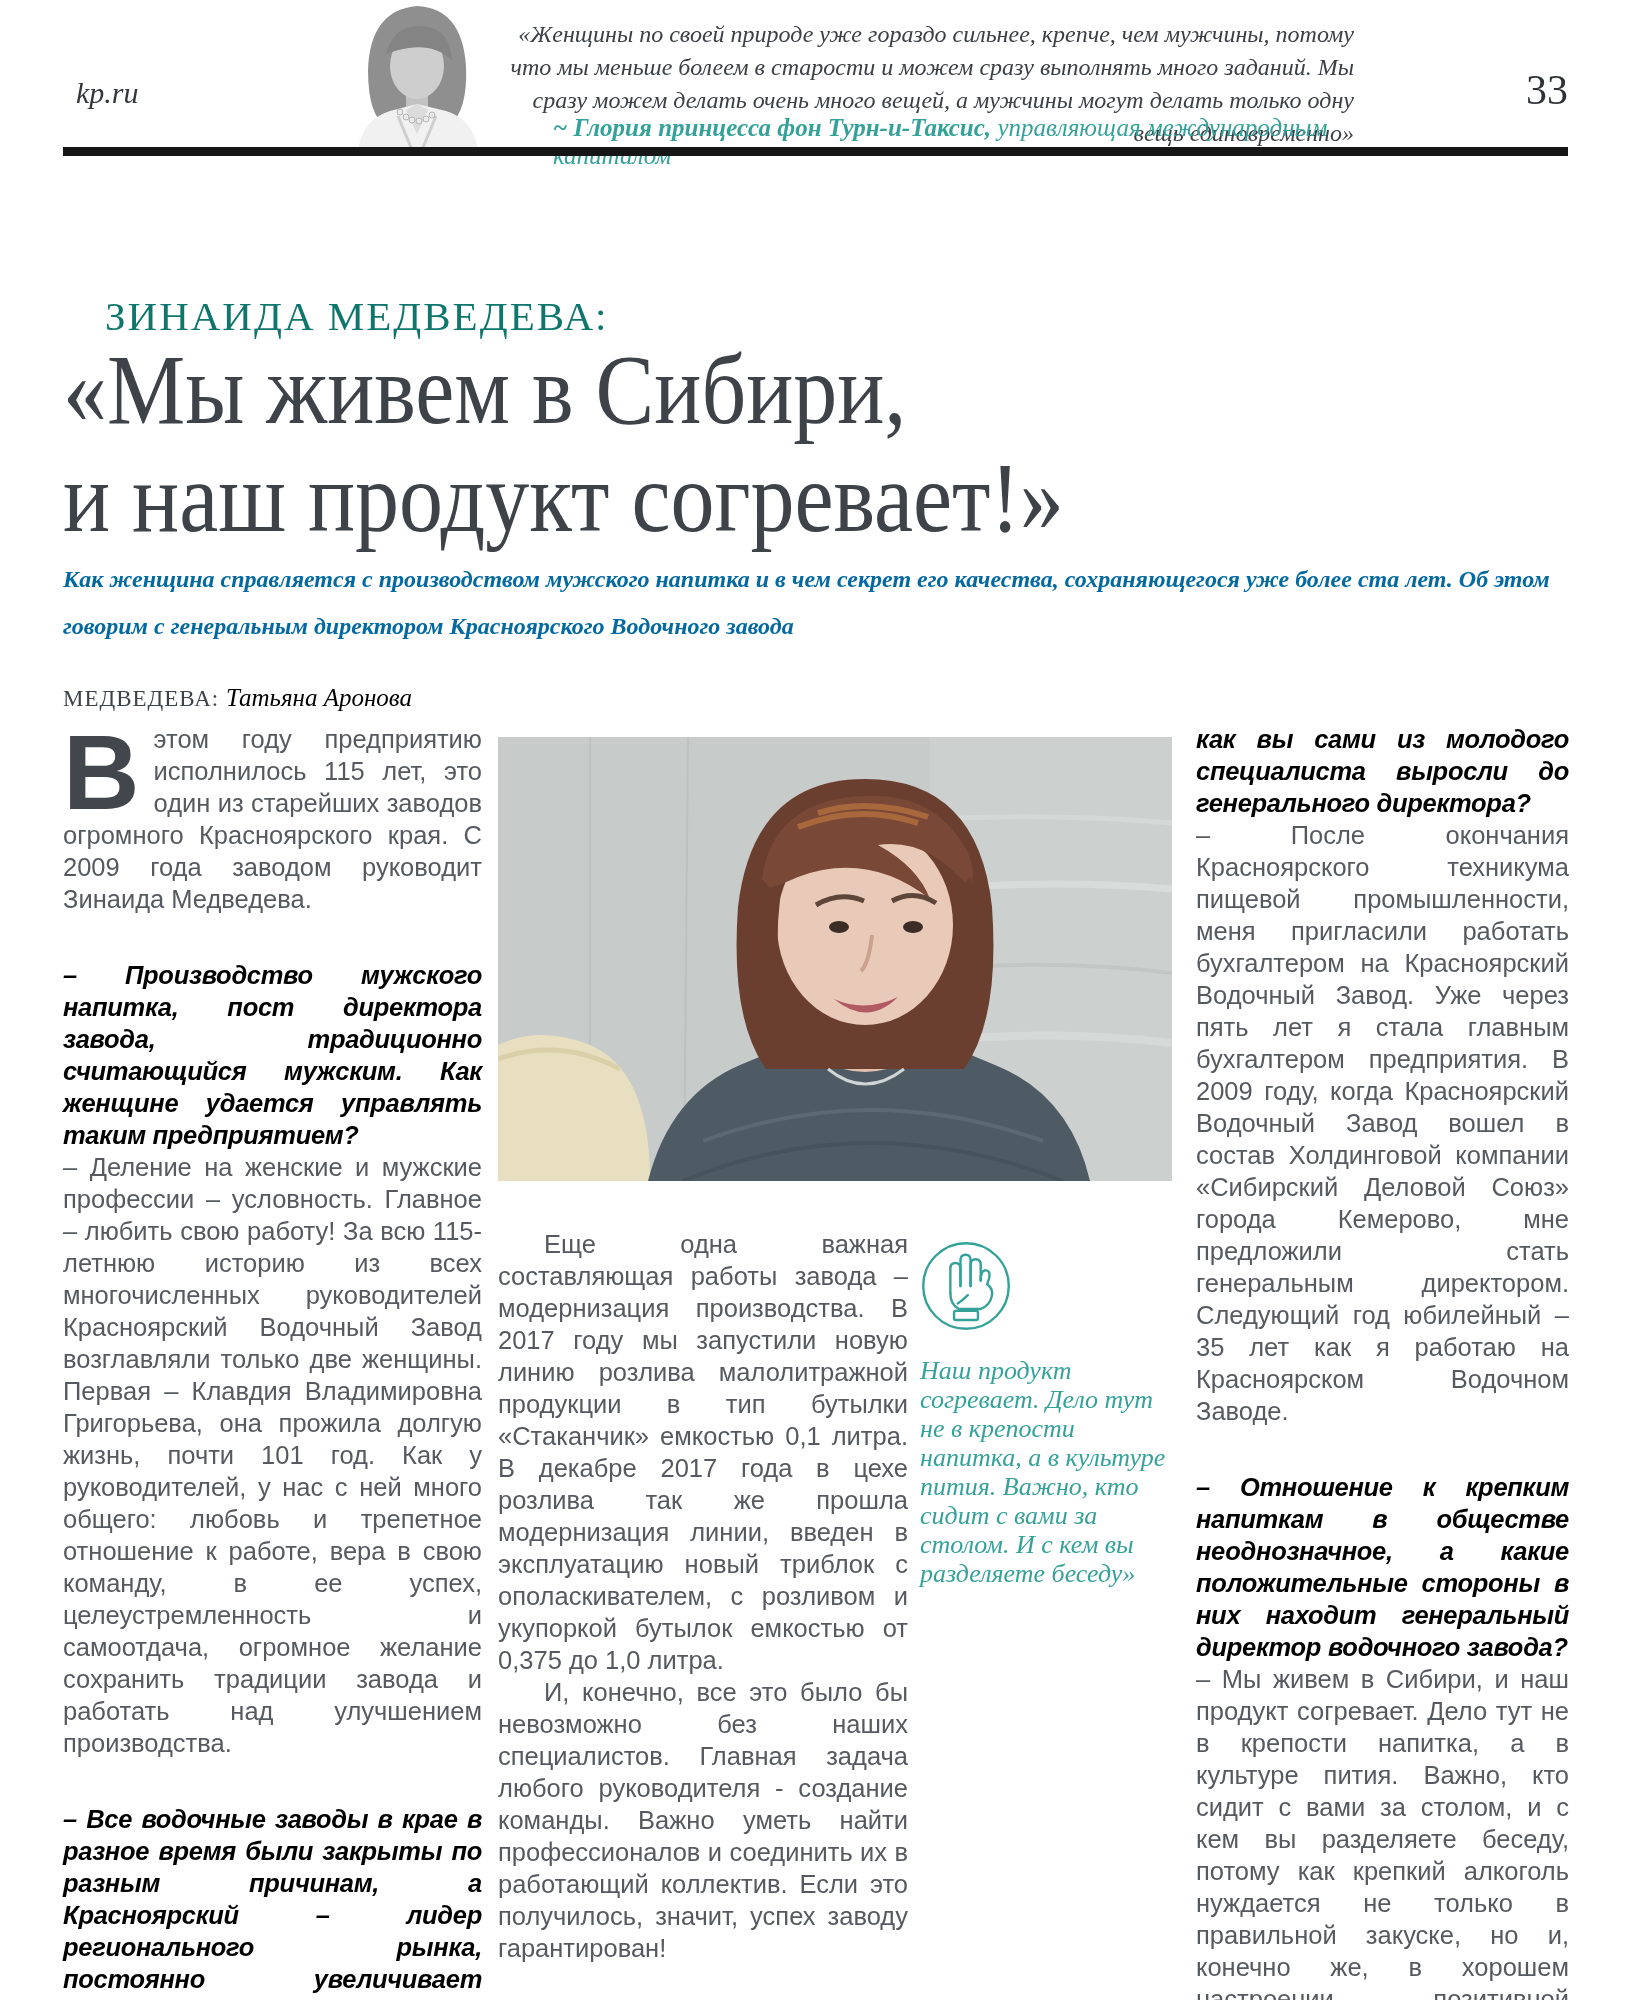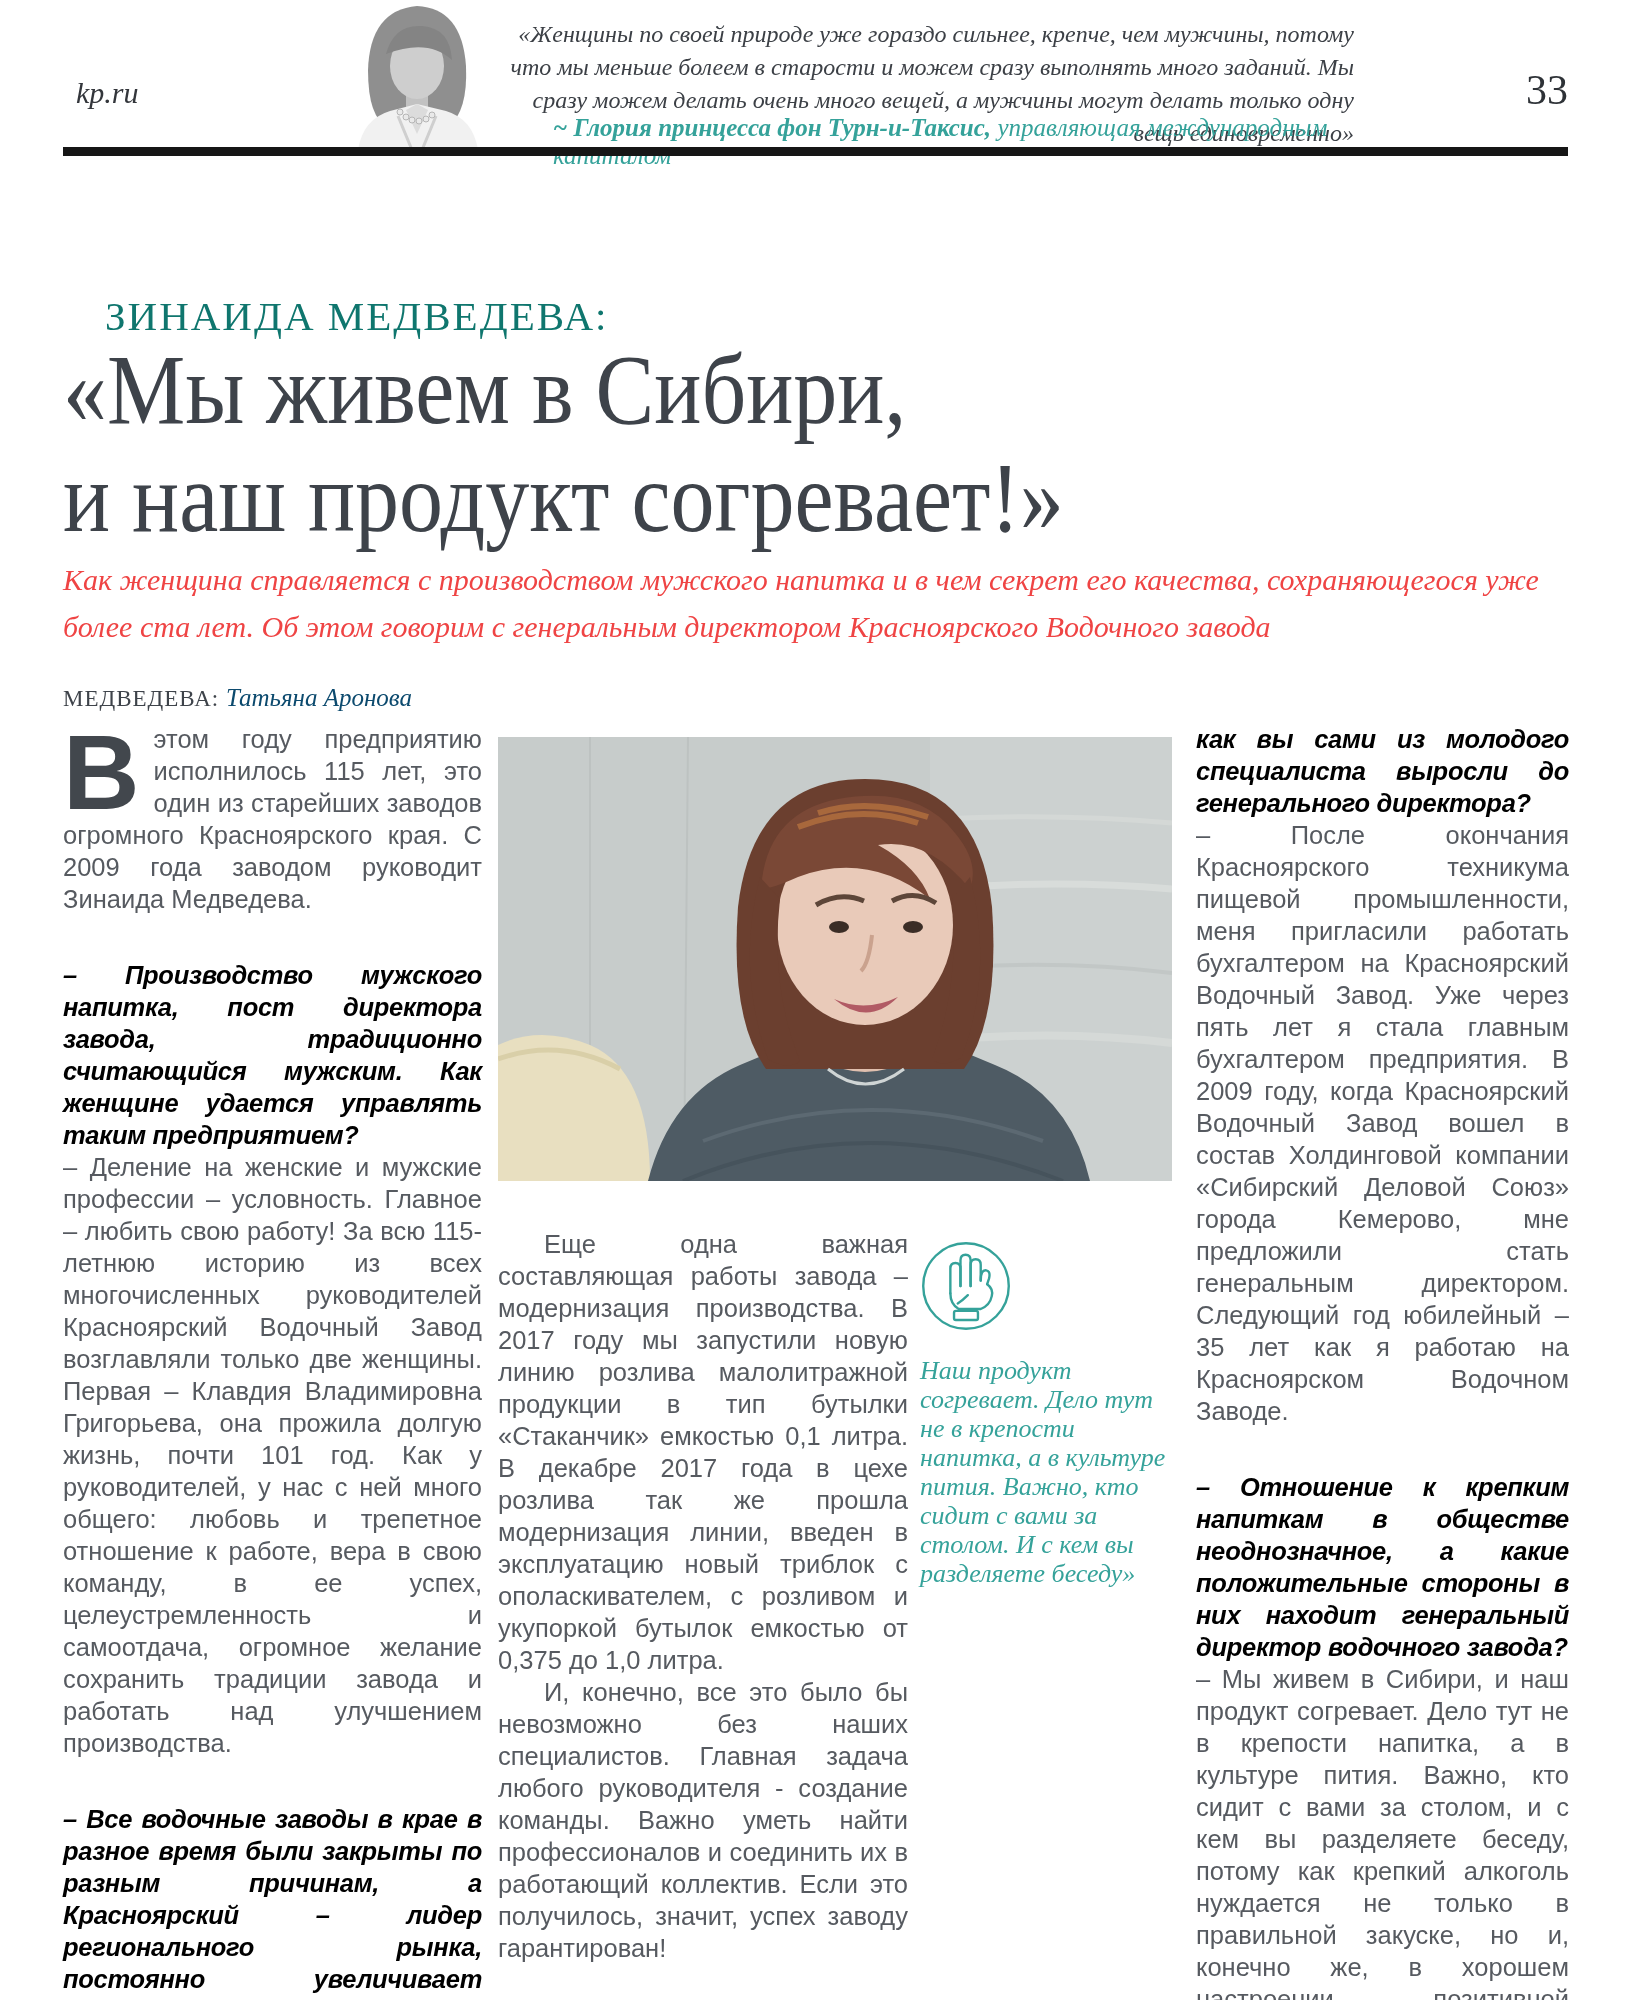--- a/index.html
+++ b/index.html
@@ -24,24 +24,24 @@
 
   
   .kicker { position:absolute; left:63px; top:292px; font-size:41px; letter-spacing:2px; color:#0f766e;margin-left:42px; }
   .headline {
     position:absolute; left:63px; top:336px; width:1600px;
     font-size:100px; line-height:108px; color:#3e434a; font-weight:normal;
     transform:scaleX(0.88); transform-origin:0 0; white-space:nowrap;
   }
   .subhead {
     position:absolute; left:63px; top:556px; width:1522px;
-    font-style:italic; font-size:30px; line-height:47px; color:#ef4444;
+    font-style:italic; font-size:24px; line-height:47px; color:#0369a1;font-weight:bold;
   }
   .byline { position:absolute; left:63px; top:684px; font-size:23px; color:#3e434a; letter-spacing:1px; }
-  .byline .name { font-style:italic; font-size:25px; color:#0c4a6e; letter-spacing:0; }
+  .byline .name { font-style:italic; font-size:25px; color:#000000; letter-spacing:0; }
 
   
   .col { position:absolute; font-size:25.5px; line-height:32px; color:#565a60; text-align:justify; }
   .col-left   { left:63px;   top:723px;  width:419px; }
   .col-center { left:498px;  top:1228px; width:410px; }
   .col-right  { left:1196px; top:723px;  width:373px; }
   .col p { margin:0; }
   .q { font-weight:bold; font-style:italic; color:#000000; letter-spacing:-0.3px; }
   .gap { margin-top:44px !important;font-style:italic; }
   .indent { text-indent:46px; }

